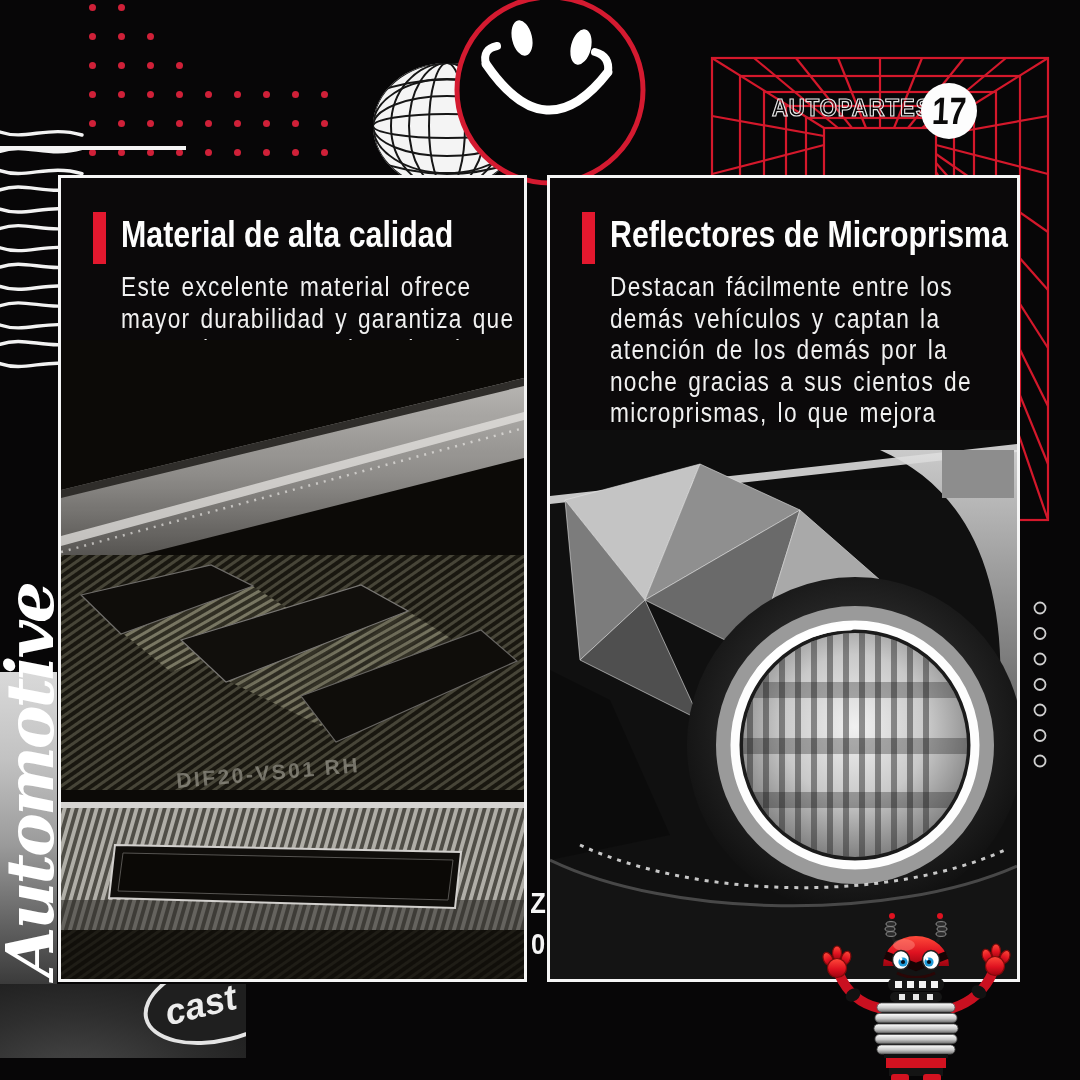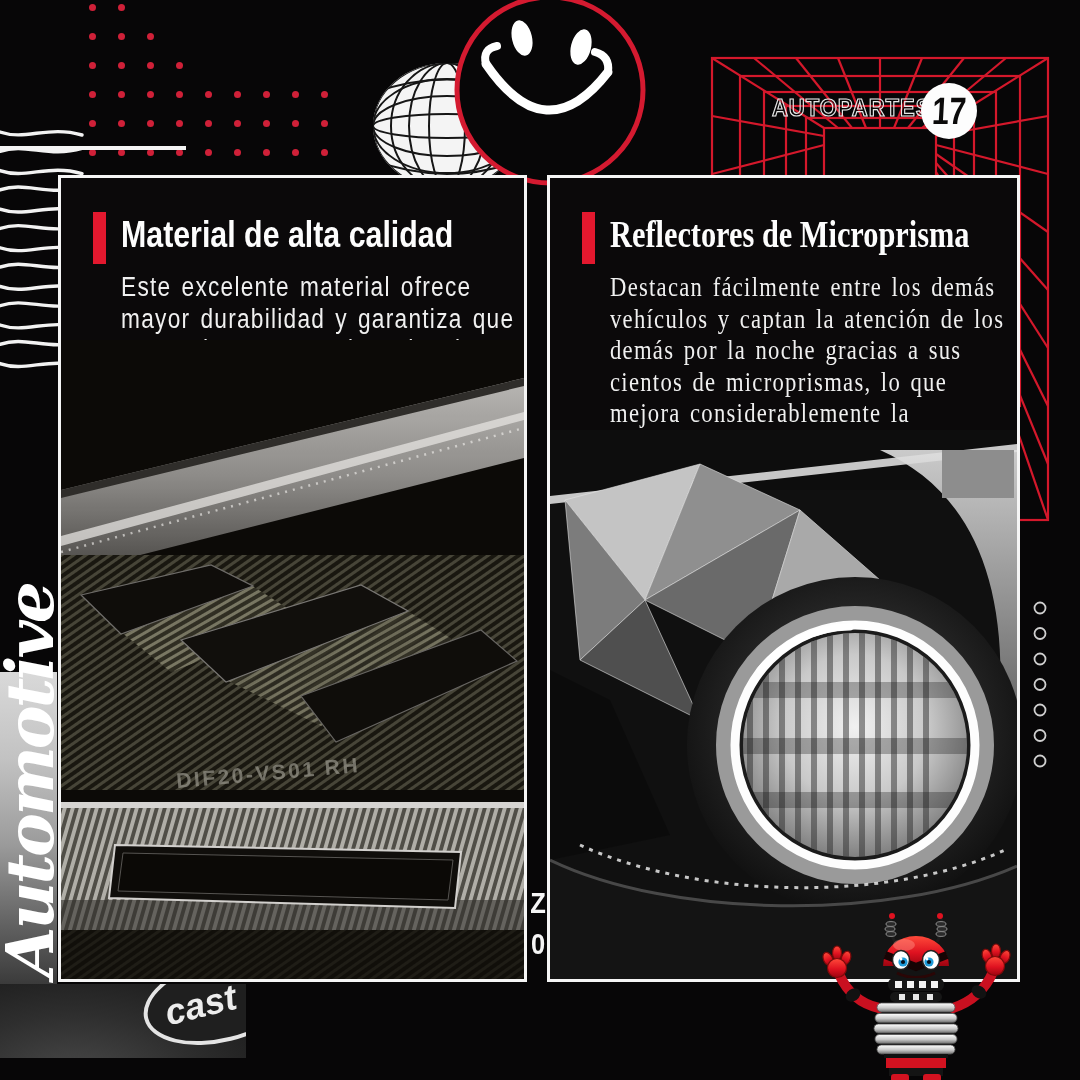--- a/index.html
+++ b/index.html
@@ -53,21 +53,21 @@
     left:-238px;top:742px;width:536px;text-align:center;z-index:5;
     transform:rotate(-90deg);
     font-family:"DejaVu Serif",serif;font-weight:bold;font-style:italic;
     font-size:66px;color:#ffffff;letter-spacing:-3px;white-space:nowrap;
   }
   
   .panel{
     background:#0b090a;border:3px solid var(--border);z-index:10;
   }
   #panel-left{left:58px;top:175px;width:463px;height:801px;}
-  #panel-right{left:547px;top:175px;width:467px;height:801px;font-family:Liberation Serif, serif;}
+  #panel-right{left:547px;top:175px;width:467px;height:801px;}
   .panel-text{position:absolute;left:32px;top:34px;right:33px;}
   .panel-head{display:flex;align-items:flex-start;}
   .red-bar{width:13px;height:52px;background:var(--accent);margin-right:15px;flex:none;}
   .panel-title{
     font-size:37px;font-weight:bold;color:#fdfdfd;line-height:1.25;
     transform:scaleX(.82);transform-origin:0 0;white-space:nowrap;
   }
   .panel-body{
     margin-top:8px;margin-left:28px;width:480px;
     font-size:27px;color:#f0f0f0;line-height:1.17;letter-spacing:1.5px;word-spacing:3px;

